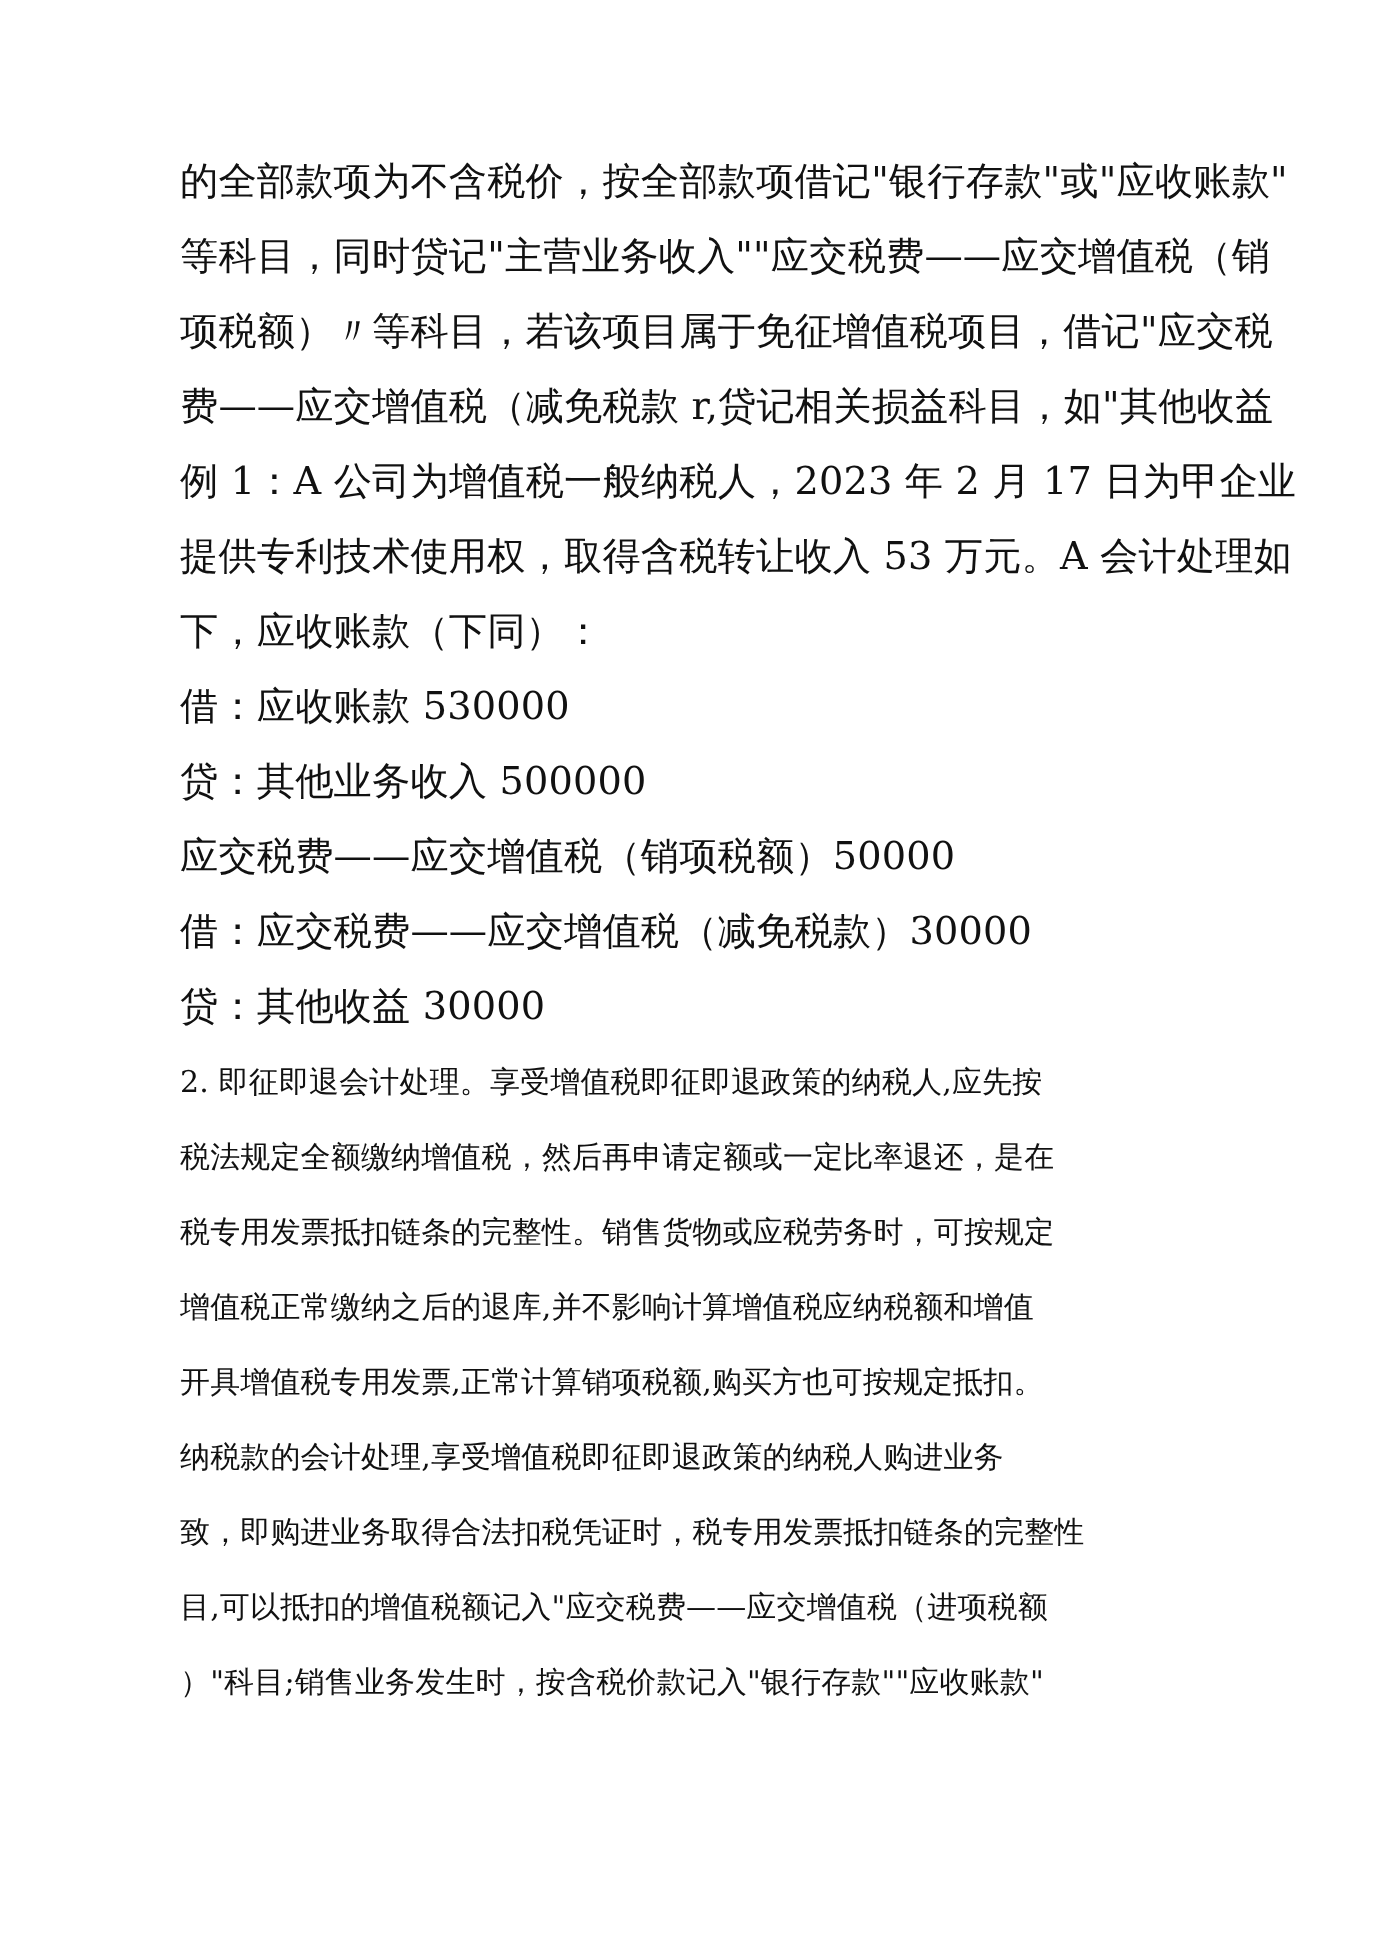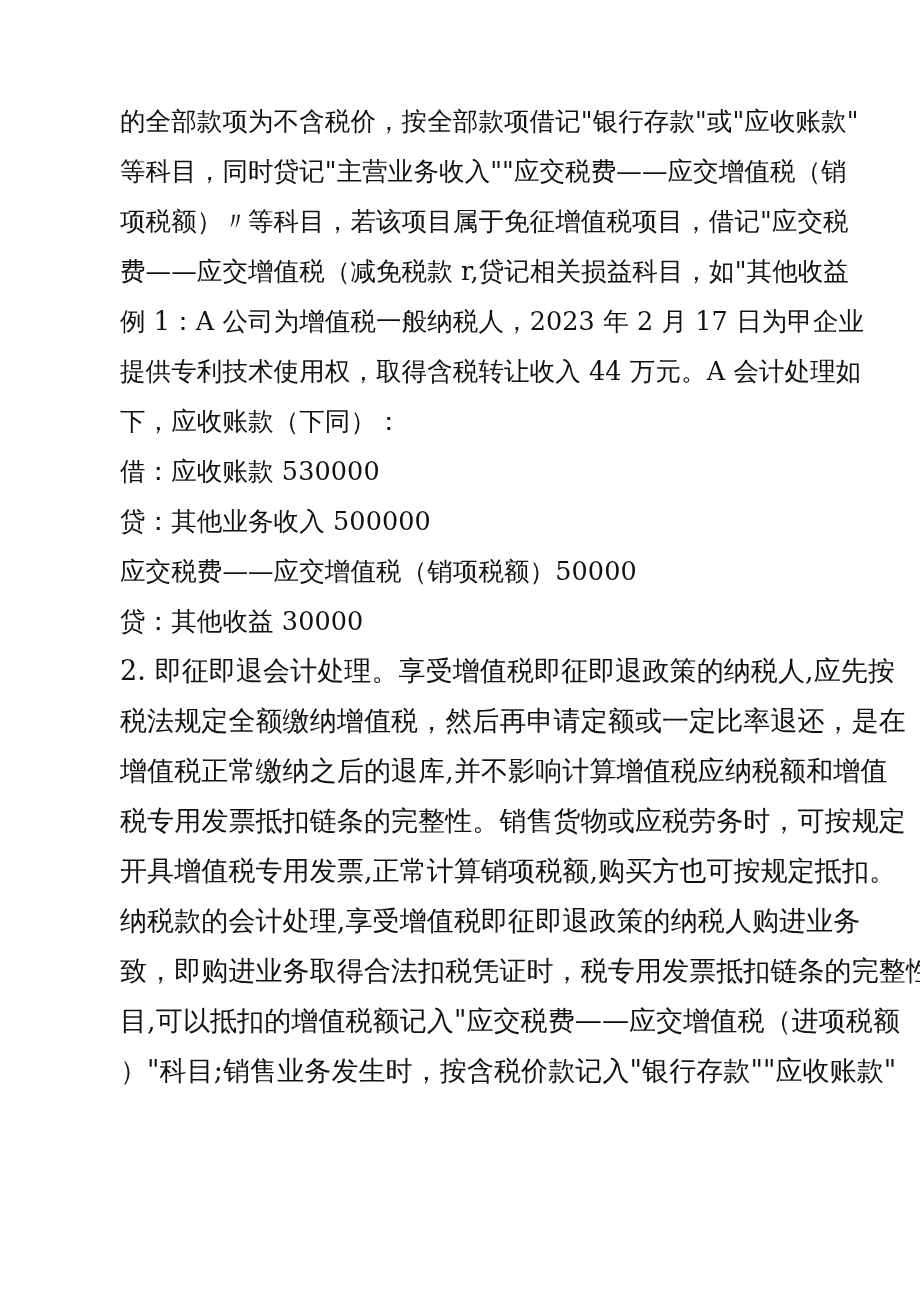--- a/index.html
+++ b/index.html
@@ -45,46 +45,47 @@
     font-family: "DejaVu Sans", sans-serif;
   }
 
   
   .ln {
     font-family: "DejaVu Serif", "DejaVu Sans", serif;
   }
 
   
   .ln.tight {
-    font-size: 27px;
+    font-size: 20px;
   }
 </style>
 </head>
 <body>
 
 <div id="page" style="background: rgb(255, 255, 255); color: rgb(17, 17, 17);">
   <div class="text-body">
 
     <span class="ln">的全部款项为不含税价，按全部款项借记"银行存款"或"应收账款"</span>
     <span class="ln">等科目，同时贷记"主营业务收入""应交税费——应交增值税（销</span>
     <span class="ln">项税额）〃等科目，若该项目属于免征增值税项目，借记"应交税</span>
     <span class="ln">费——应交增值税（减免税款 r,贷记相关损益科目，如"其他收益</span>
     <span class="ln">例 1：A 公司为增值税一般纳税人，2023 年 2 月 17 日为甲企业</span>
-    <span class="ln">提供专利技术使用权，取得含税转让收入 44 万元。A 会计处理如</span>
+    <span class="ln">提供专利技术使用权，取得含税转让收入 53 万元。A 会计处理如</span>
     <span class="ln">下，应收账款（下同）：</span>
 
     <span class="ln">借：应收账款 530000</span>
     <span class="ln">贷：其他业务收入 500000</span>
     <span class="ln">应交税费——应交增值税（销项税额）50000</span>
+    <span class="ln">借：应交税费——应交增值税（减免税款）30000</span>
     <span class="ln">贷：其他收益 30000</span>
 
     <span class="ln tight">2. 即征即退会计处理。享受增值税即征即退政策的纳税人,应先按</span>
     <span class="ln tight">税法规定全额缴纳增值税，然后再申请定额或一定比率退还，是在</span>
+    <span class="ln tight">税专用发票抵扣链条的完整性。销售货物或应税劳务时，可按规定</span>
     <span class="ln tight">增值税正常缴纳之后的退库,并不影响计算增值税应纳税额和增值</span>
-    <span class="ln tight">税专用发票抵扣链条的完整性。销售货物或应税劳务时，可按规定</span>
     <span class="ln tight">开具增值税专用发票,正常计算销项税额,购买方也可按规定抵扣。</span>
     <span class="ln tight">纳税款的会计处理,享受增值税即征即退政策的纳税人购进业务</span>
     <span class="ln tight">致，即购进业务取得合法扣税凭证时，税专用发票抵扣链条的完整性</span>
     <span class="ln tight">目,可以抵扣的增值税额记入"应交税费——应交增值税（进项税额</span>
     <span class="ln tight">）"科目;销售业务发生时，按含税价款记入"银行存款""应收账款"</span>
 
   </div>
 </div>
 
 </body></html>

